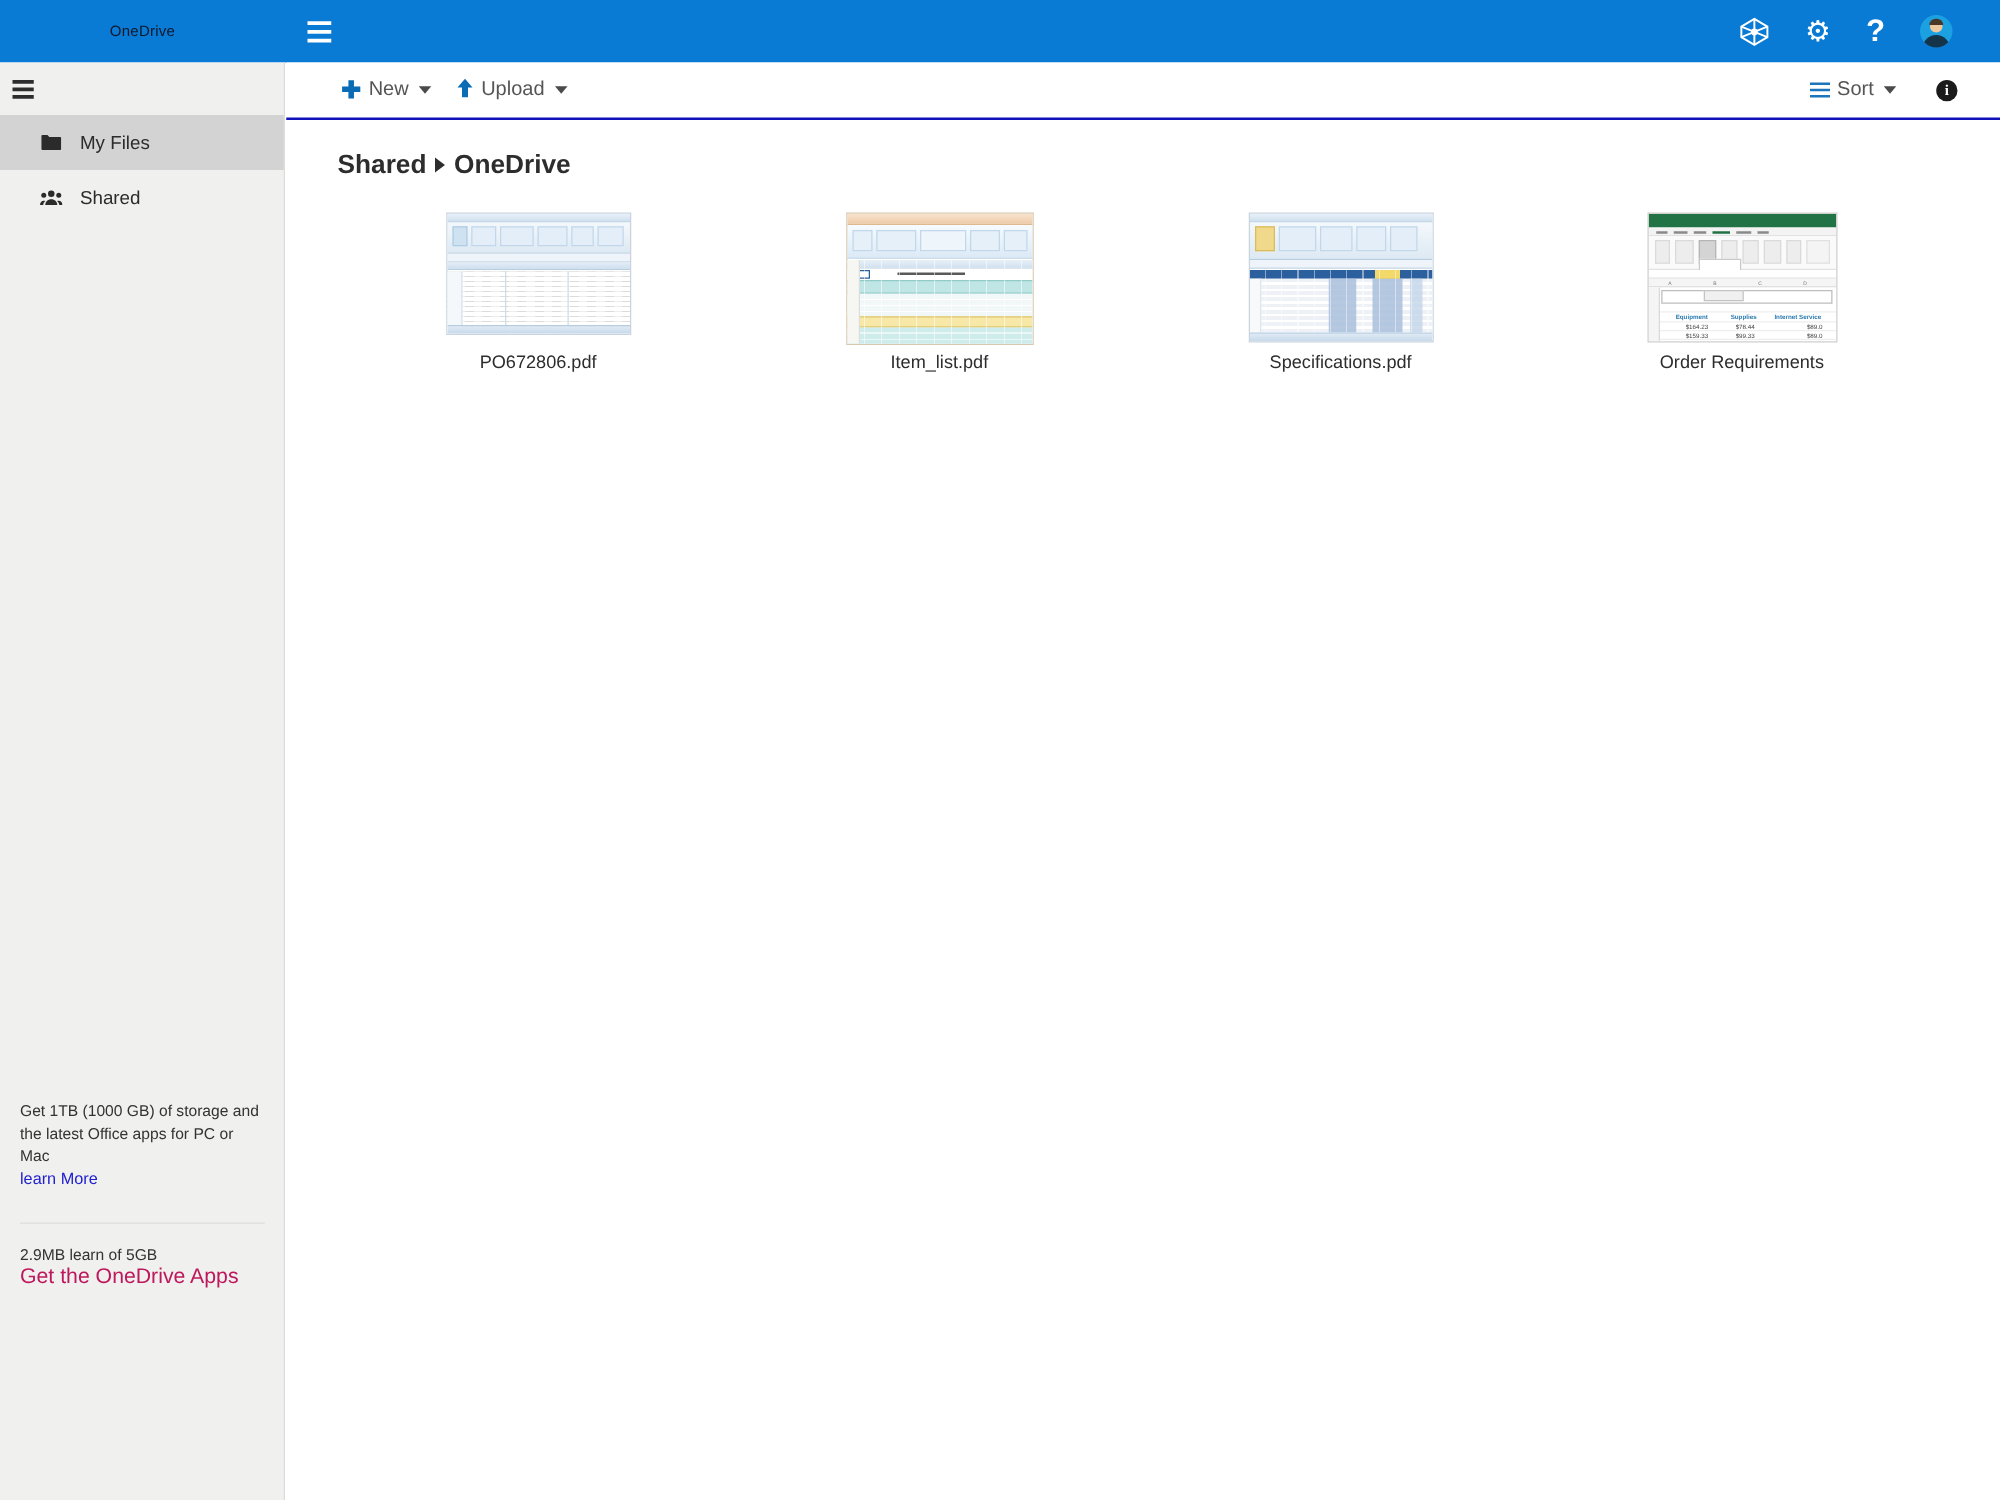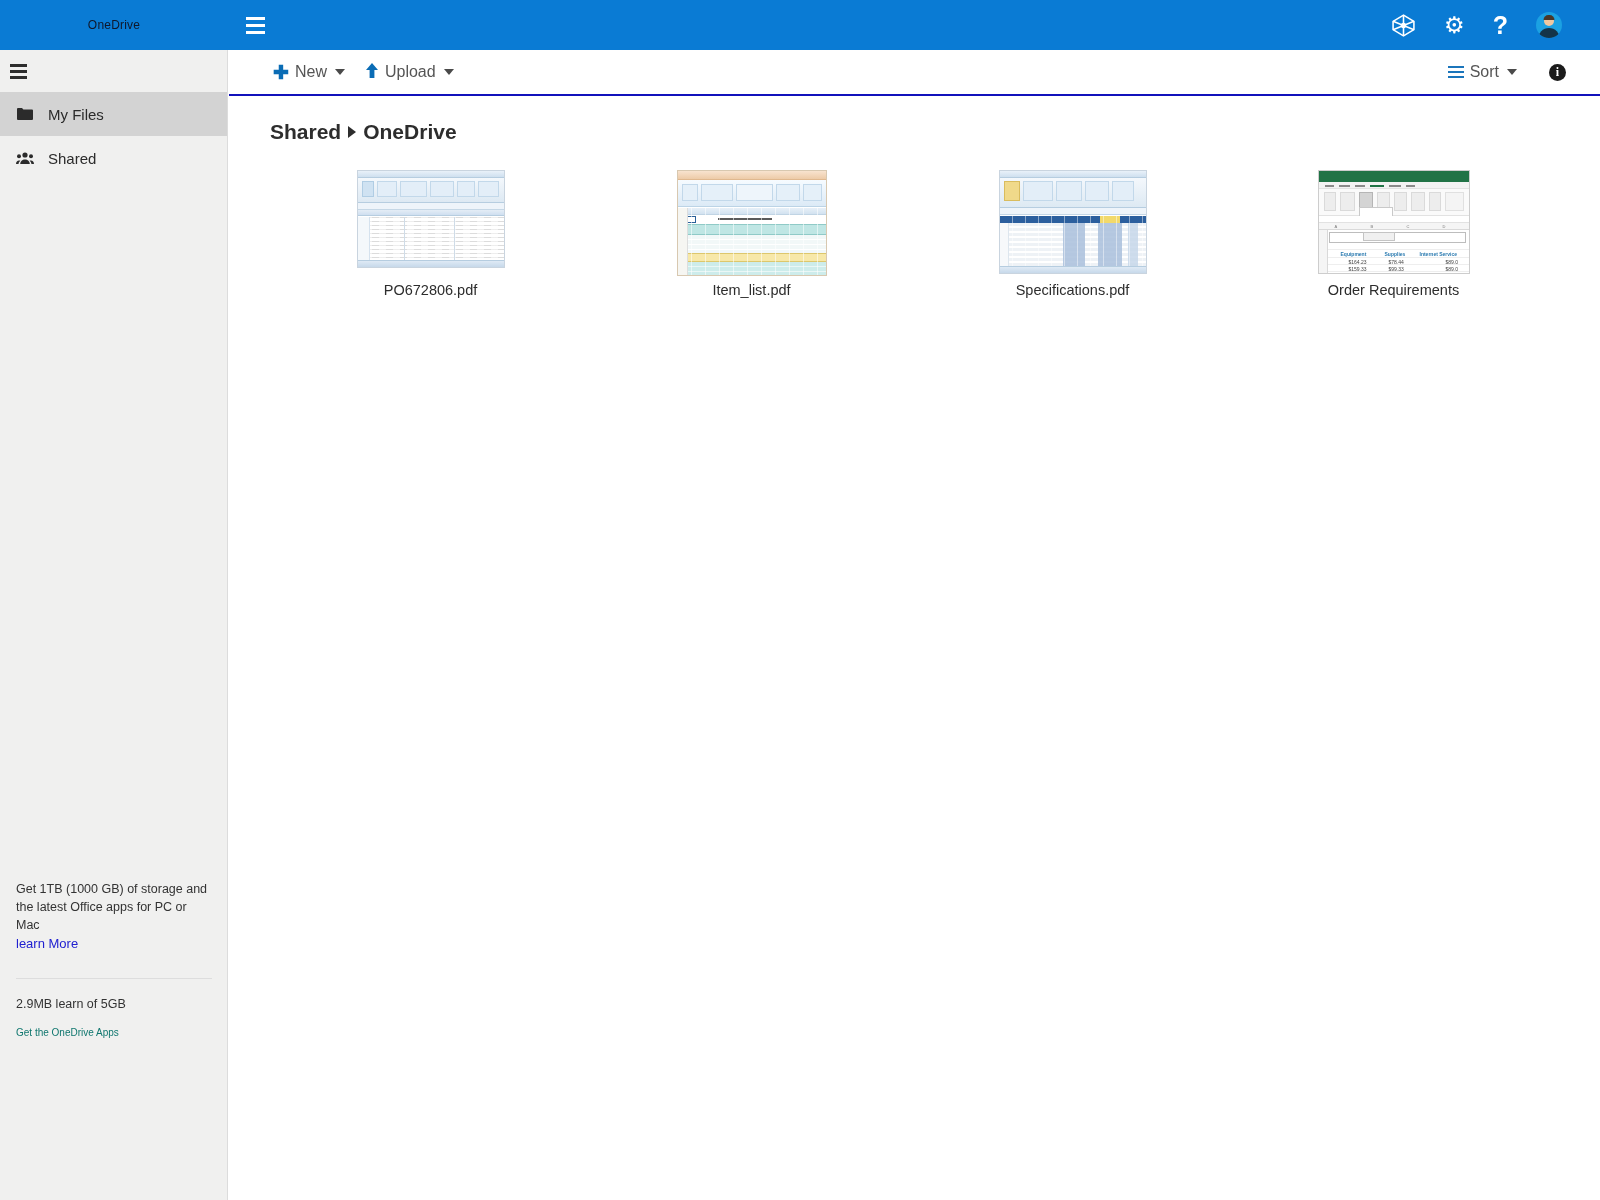--- a/index.html
+++ b/index.html
@@ -65,21 +65,21 @@
     border-right: 1px solid #dcdcdc;
   }
   .sidebar-hamburger {
     height: 42px; display: flex; flex-direction: column;
     justify-content: center; gap: 3px; padding-left: 10px; cursor: pointer;
   }
   .sidebar-hamburger i { display:block; width: 17px; height: 3px; background: #2d2d2d; }
 
   .nav-item {
     height: 44px; display: flex; align-items: center;
-    padding-left: 16px; gap: 14px; cursor: pointer;
+    padding-left: 32px; gap: 14px; cursor: pointer;
     color: #2b2b2b; font-size: 15px;
   }
   .nav-item.active { background: #d3d3d3; }
   .nav-icon { width: 18px; display: flex; align-items: center; justify-content: center; }
 
   .promo {
     position: absolute; left: 0; top: 830px; width: 228px; padding: 0 16px;
   }
   .promo-text { font-size: 12.5px; color: #333; line-height: 1.45; }
   .promo-link {
@@ -89,21 +89,21 @@
   .premium-btn {
     margin-top: 18px; width: 196px; height: 44px;
     border: 1px solid #2020d0; background: #f0f0ef;
     display: flex; align-items: center; justify-content: center; gap: 8px;
     cursor: pointer; font-size: 13px; color: #333;
   }
   .storage-divider {
     margin-top: 26px; border-top: 1px solid #dddddd; width: 196px;
   }
   .storage-text { margin-top: 18px; font-size: 12.5px; color: #333; }
-  .apps-link { display:inline-block; margin-top: 16px; font-size: 10px; color: #0f766e; cursor: pointer; }
+  .apps-link { display:inline-block; font-size: 17px; color: #be185d; cursor: pointer; }
 
   
   .toolbar {
     position: absolute; top: 50px; left: 229px;
     width: 1371px; height: 46px;
     background: #ffffff;
     border-bottom: 2px solid #1111bb;
     display: flex; align-items: center;
   }
   .tb-btn {

